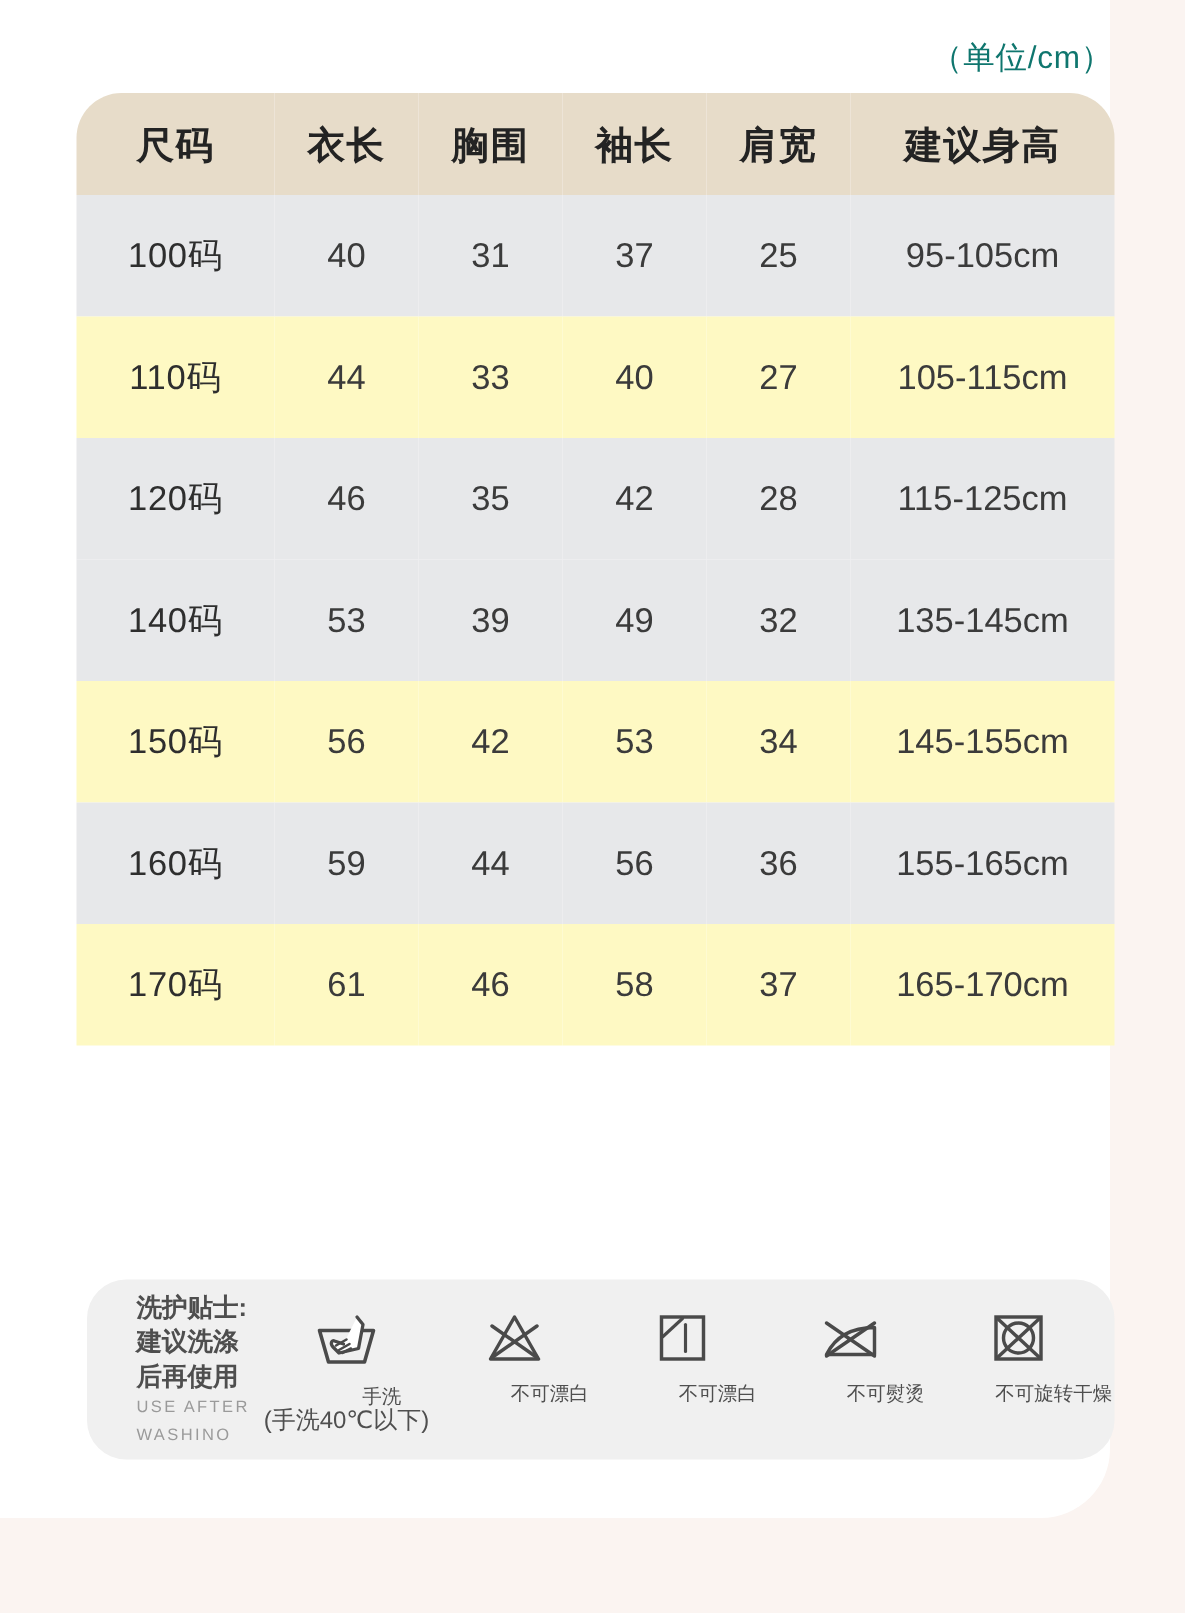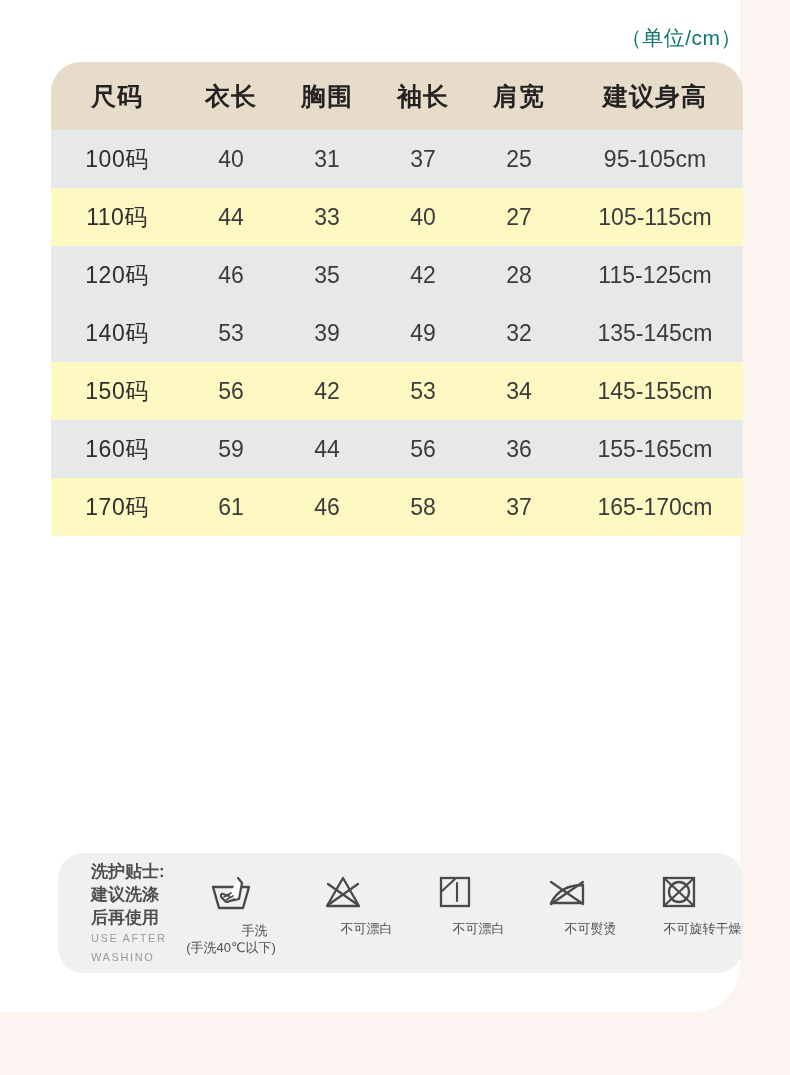--- a/index.html
+++ b/index.html
@@ -60,21 +60,21 @@
     color: #232323;
     letter-spacing: 1px;
   }
   .thead-row th:first-child {
     border-top-left-radius: 30px;
   }
   .thead-row th:last-child {
     border-top-right-radius: 30px;
   }
   .body-row td {
-    height: 58px;
+    height: 81px;
     font-size: 23px;
     color: #3b3b3b;
   }
   .body-row.shade td { background: #e7e8ea; }
   .body-row.plain td { background: #fef9c3; }
   .body-row td.size-cell {
     font-size: 23px;
     color: #2e2e2e;
     letter-spacing: 0.5px;
   }
@@ -146,21 +146,21 @@
   .care-item .cap {
     margin-top: 4px;
     font-size: 13px;
     line-height: 17px;
     color: #4f4f4f;
     text-align: center;
     white-space: nowrap;
     margin-left: 47px;
   }
   .care-item .cap2 {
-    font-size: 13px;
+    font-size: 16px;
     line-height: 17px;
     color: #4f4f4f;
     text-align: center;
     white-space: nowrap;
   }
   .care-item.wash { margin-top: 2px; }
 </style>
 </head>
 <body>
 

